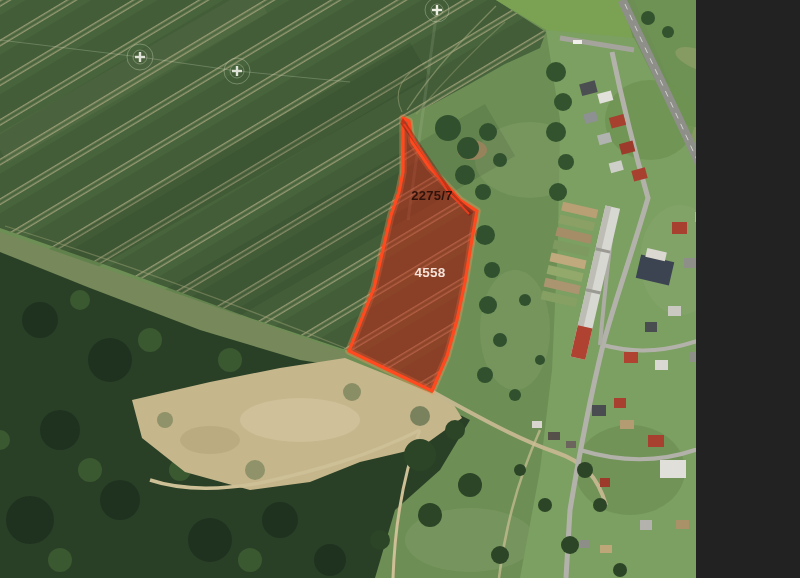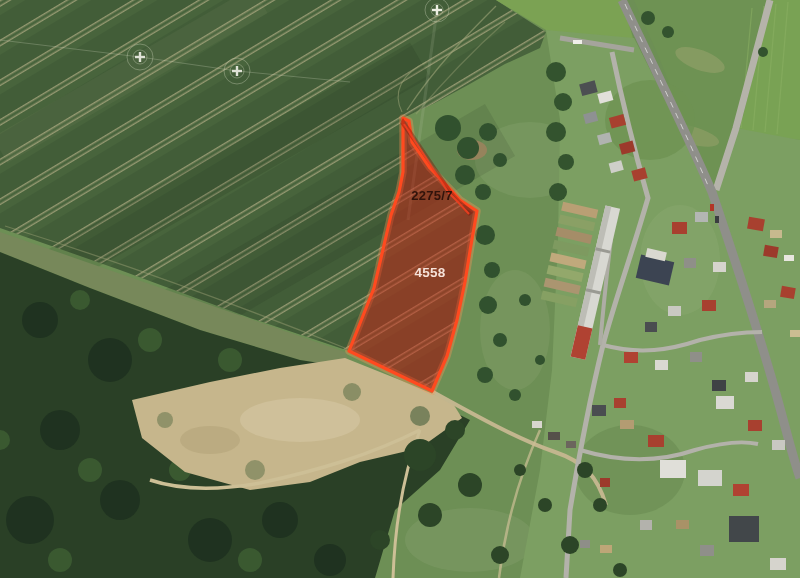--- a/index.html
+++ b/index.html
@@ -1,16 +1,16 @@
 <!DOCTYPE html>
 <html><head>
 <meta charset="utf-8">
 <style>
   html,body{margin:0;padding:0;background:#222;}
-  .stage{width:800px;height:578px;position:relative;overflow:hidden;font-family:"Liberation Sans",sans-serif;}
+  .stage{width:696px;height:578px;position:relative;overflow:hidden;font-family:"Liberation Sans",sans-serif;}
   svg{display:block;}
   text.parcel-label{font-family:"Liberation Sans",sans-serif;font-weight:bold;letter-spacing:.3px;}
 </style>
 </head>
 <body>
 
 <div class="stage">
 <svg width="800" height="578" viewBox="0 0 800 578">
   <defs>
     <pattern id="tram" width="38" height="34" patternUnits="userSpaceOnUse" patternTransform="rotate(-31)">

